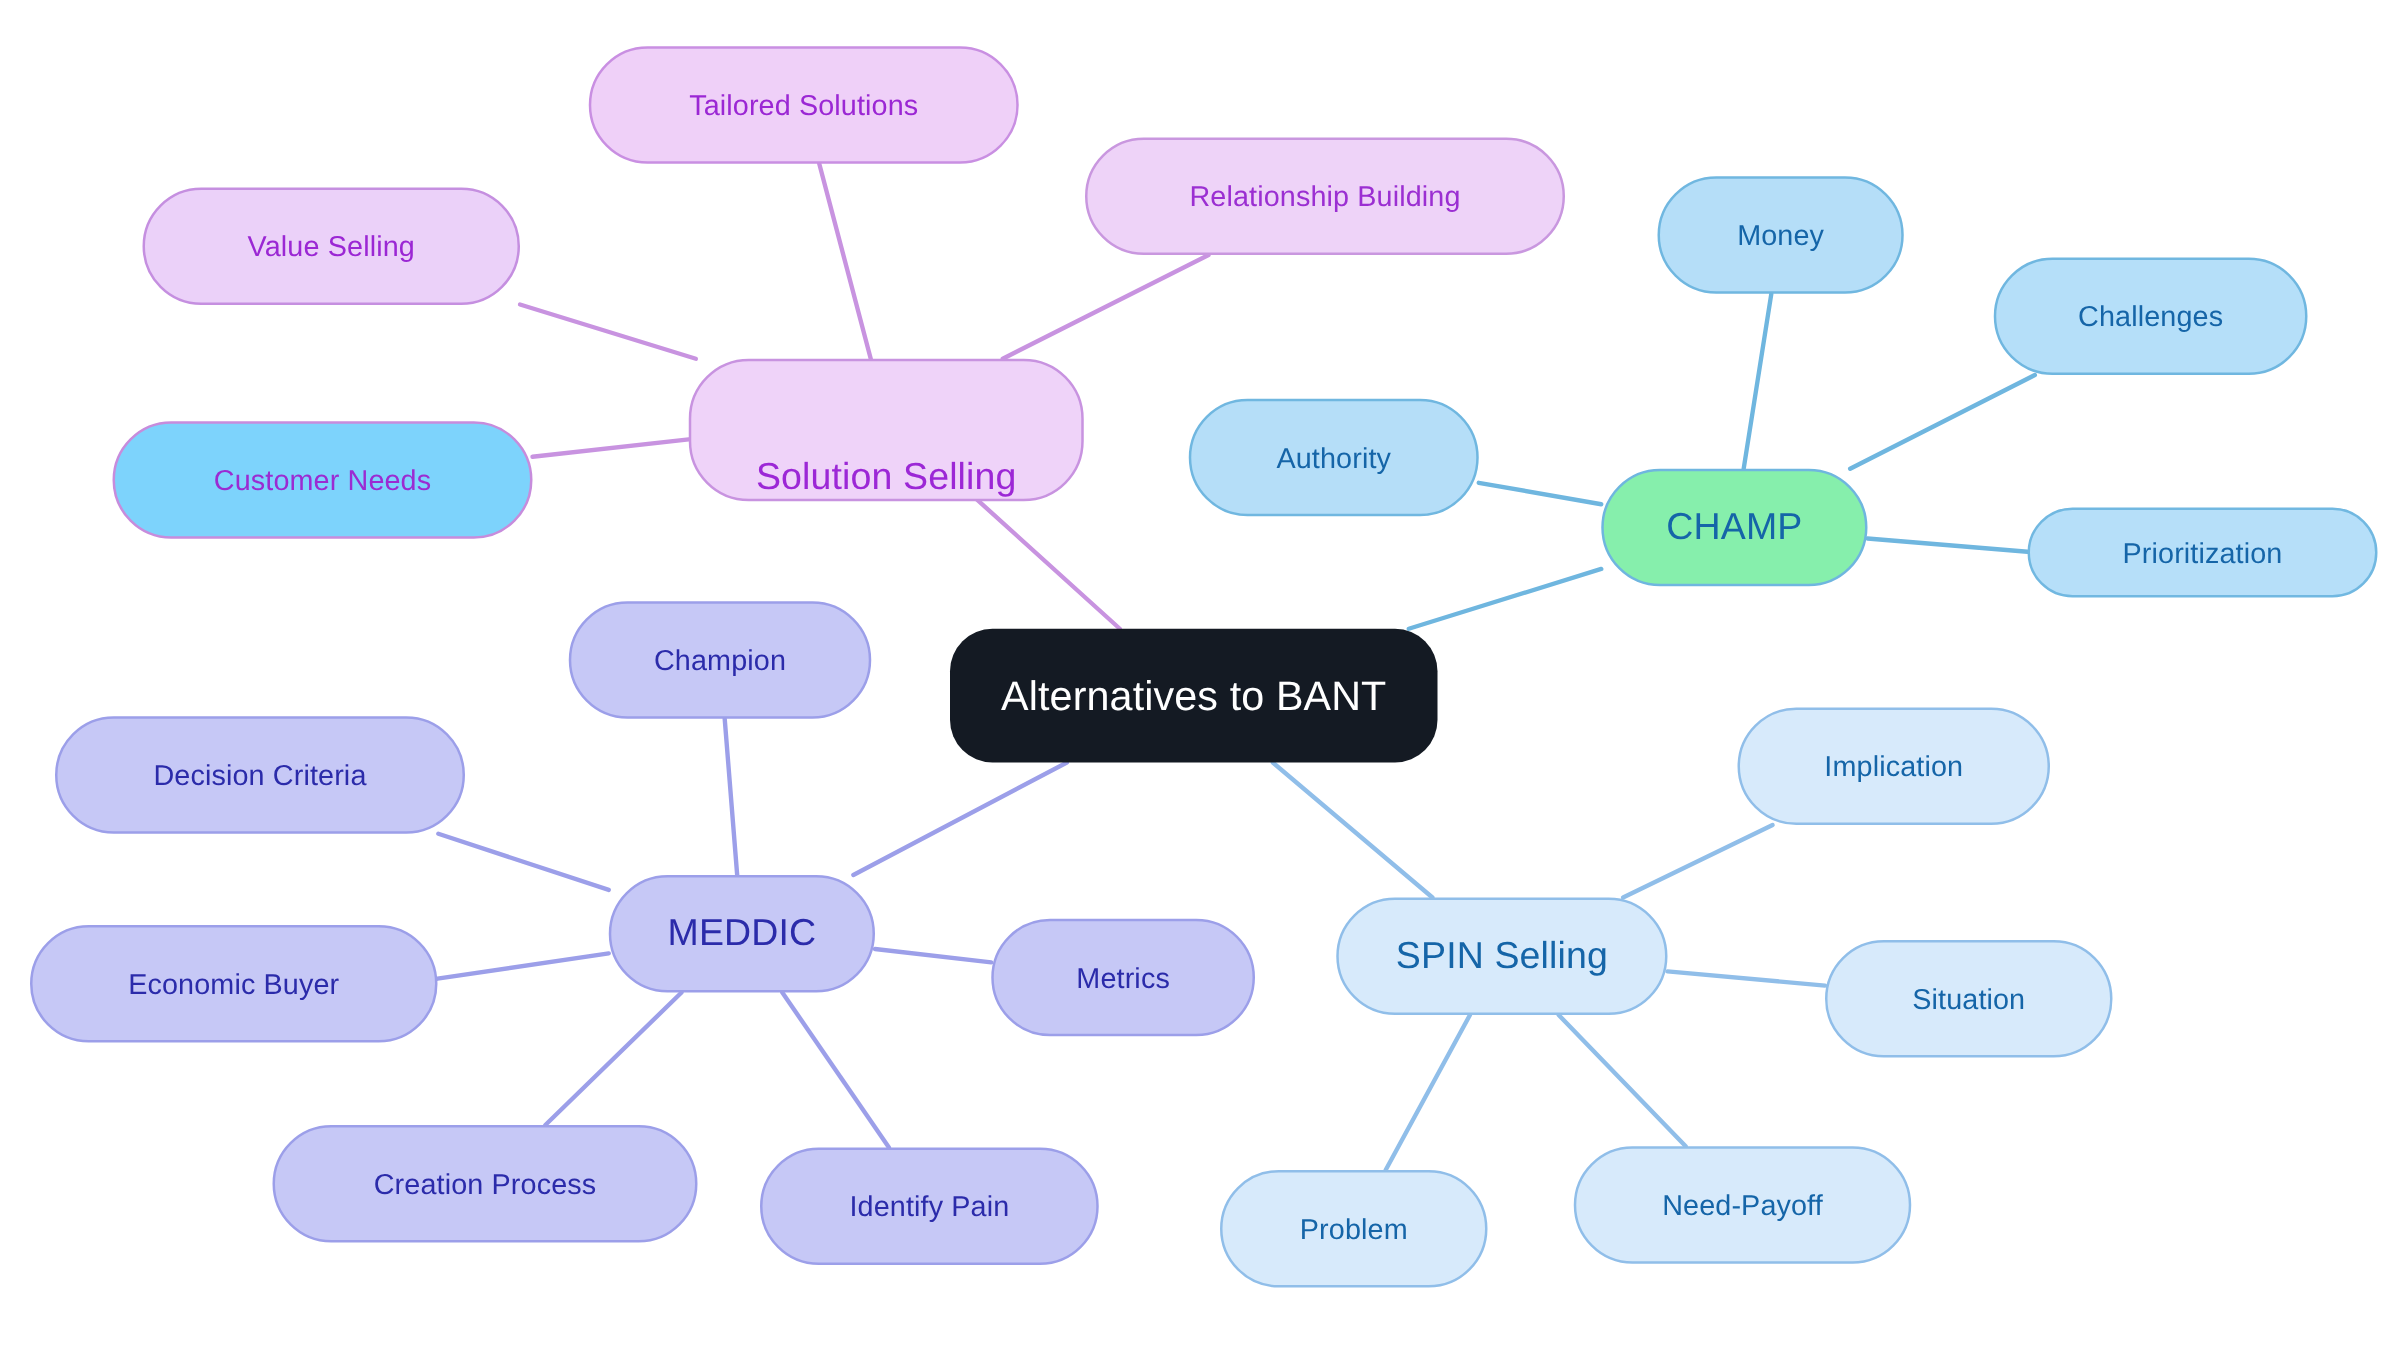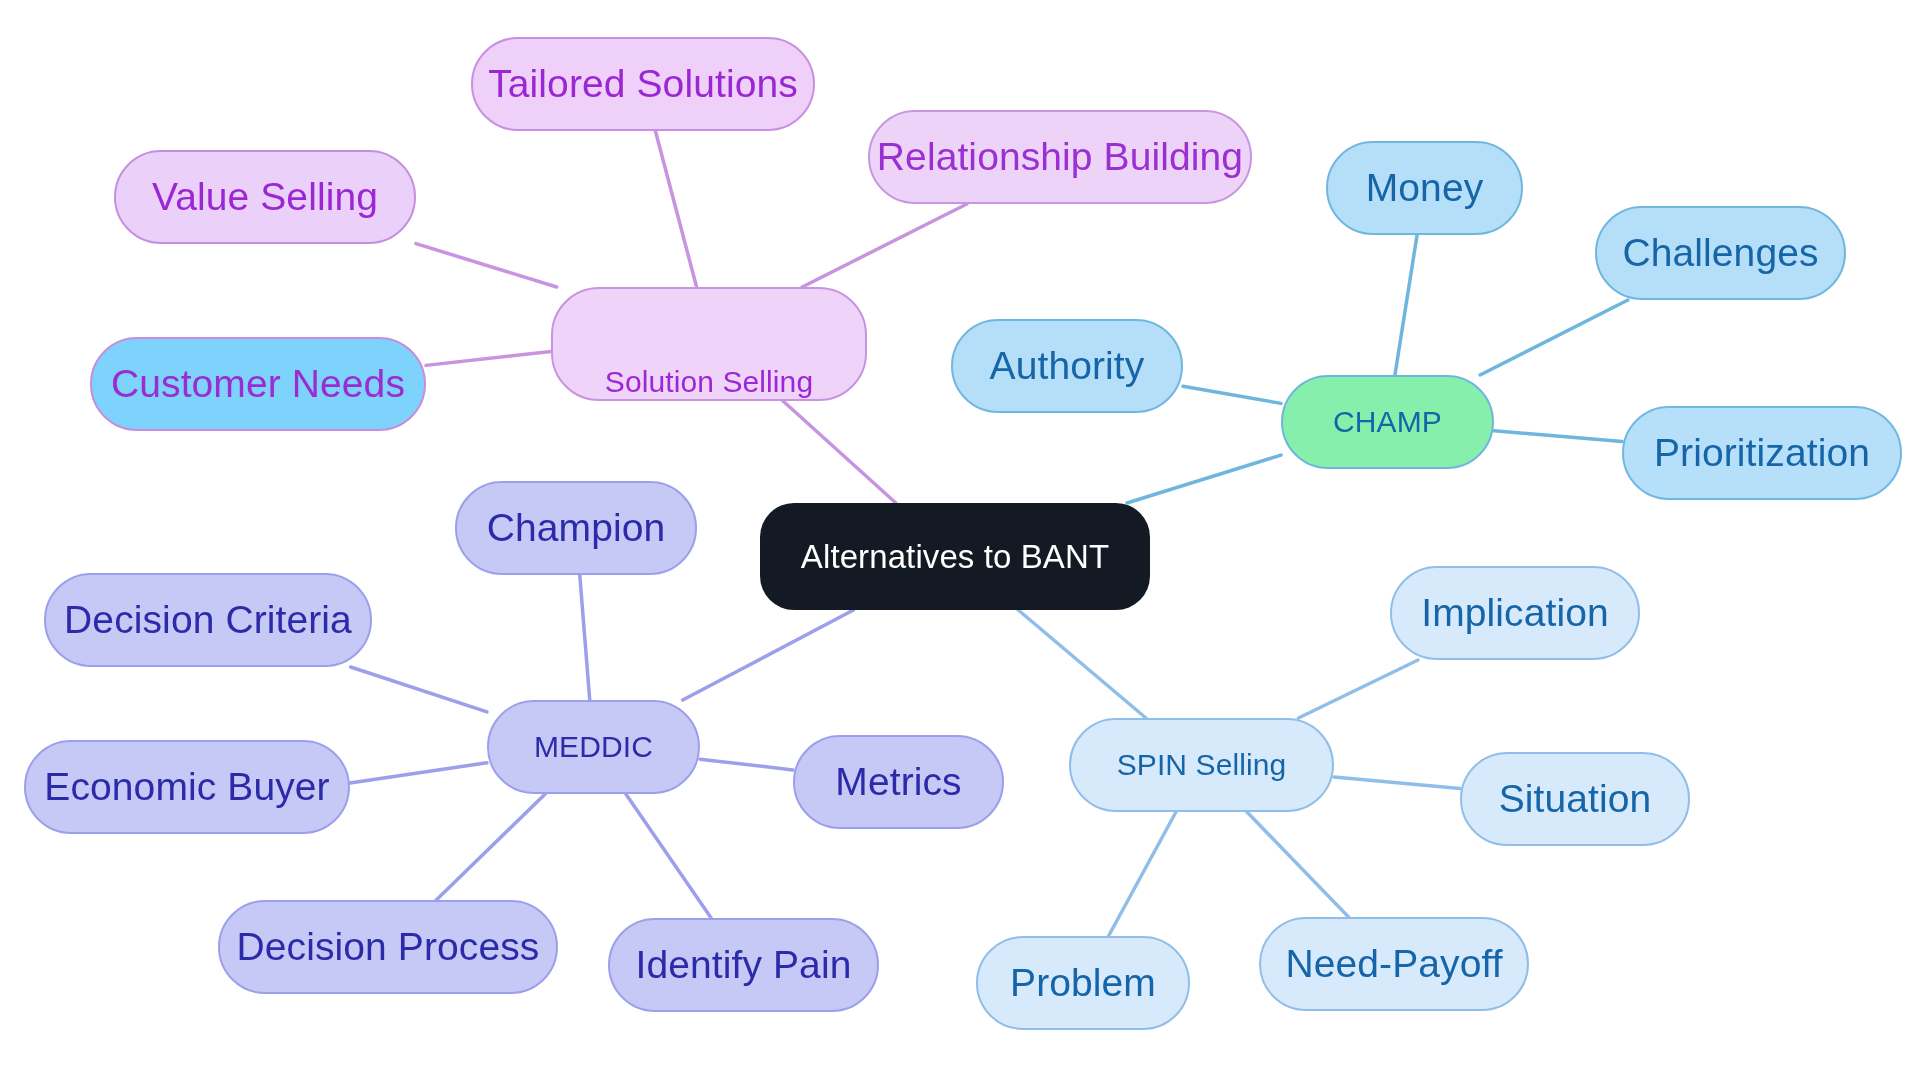--- a/index.html
+++ b/index.html
@@ -45,21 +45,21 @@
     font-size: 33px;
     font-weight: 400;
   }
   .node-branch {
     border-radius: 48px;
     font-size: 30px;
     font-weight: 400;
   }
   .node-leaf {
     border-radius: 48px;
-    font-size: 39px;
+    font-size: 23px;
     font-weight: 400;
   }
 </style>
 </head>
 <body>
 
 <div id="mindmap">
   <svg id="edge-layer" viewBox="0 0 1920 1083" preserveAspectRatio="none">
       <line x1="895.8494382022471" y1="503" x2="760.9640449438202" y2="381" stroke="#C893E0" stroke-width="3.5" stroke-linecap="round"></line>
       <line x1="1127.0353159851302" y1="503" x2="1281" y2="455.1196531791908" stroke="#6FB6DF" stroke-width="3.5" stroke-linecap="round"></line>
@@ -108,40 +108,40 @@
       </div>
       <div class="node node-leaf" style="left: 1326px; top: 141px; width: 197px; height: 94px; background: rgb(181, 222, 248); border-color: rgb(112, 183, 224); color: rgb(21, 101, 168); align-items: center;">
         <span>Money</span>
       </div>
       <div class="node node-leaf" style="left: 1595px; top: 206px; width: 251px; height: 94px; background: rgb(181, 223, 249); border-color: rgb(112, 183, 224); color: rgb(21, 101, 168);">
         <span>Challenges</span>
       </div>
       <div class="node node-leaf" style="left: 951px; top: 319px; width: 232px; height: 94px; background: rgb(181, 222, 248); border-color: rgb(112, 183, 224); color: rgb(21, 101, 168);">
         <span>Authority</span>
       </div>
-      <div class="node node-leaf" style="left: 1622px; top: 406px; width: 280px; height: 94px; background: rgb(182, 223, 249); border-color: rgb(113, 184, 225); color: rgb(21, 101, 168); justify-content: center;">
+      <div class="node node-leaf" style="left: 1622px; top: 406px; width: 280px; height: 72px; background: rgb(182, 223, 249); border-color: rgb(113, 184, 225); color: rgb(21, 101, 168); justify-content: center;">
         <span>Prioritization</span>
       </div>
       <div class="node node-branch" style="left: 487px; top: 700px; width: 213px; height: 94px; background: rgb(198, 200, 246); border-color: rgb(156, 159, 233); color: rgb(43, 43, 170);">
         <span>MEDDIC</span>
       </div>
       <div class="node node-leaf" style="left: 455px; top: 481px; width: 242px; height: 94px; background: rgb(198, 200, 246); border-color: rgb(156, 159, 233); color: rgb(43, 43, 170);">
         <span>Champion</span>
       </div>
       <div class="node node-leaf" style="left: 44px; top: 573px; width: 328px; height: 94px; background: rgb(198, 200, 246); border-color: rgb(156, 159, 233); color: rgb(43, 43, 170);">
         <span>Decision Criteria</span>
       </div>
       <div class="node node-leaf" style="left: 24px; top: 740px; width: 326px; height: 94px; background: rgb(198, 200, 246); border-color: rgb(156, 159, 233); color: rgb(43, 43, 170);">
         <span>Economic Buyer</span>
       </div>
       <div class="node node-leaf" style="left: 793px; top: 735px; width: 211px; height: 94px; background: rgb(198, 200, 246); border-color: rgb(156, 159, 233); color: rgb(43, 43, 170);">
         <span>Metrics</span>
       </div>
       <div class="node node-leaf" style="left: 218px; top: 900px; width: 340px; height: 94px; background: rgb(198, 200, 246); border-color: rgb(156, 159, 233); color: rgb(43, 43, 170);">
-        <span>Decision Process</span>
+        <span>Creation Process</span>
       </div>
       <div class="node node-leaf" style="left: 608px; top: 918px; width: 271px; height: 94px; background: rgb(198, 200, 246); border-color: rgb(156, 159, 233); color: rgb(43, 43, 170);">
         <span>Identify Pain</span>
       </div>
       <div class="node node-branch" style="left: 1069px; top: 718px; width: 265px; height: 94px; background: rgb(215, 234, 251); border-color: rgb(144, 190, 233); color: rgb(21, 101, 168);">
         <span>SPIN Selling</span>
       </div>
       <div class="node node-leaf" style="left: 1390px; top: 566px; width: 250px; height: 94px; background: rgb(215, 234, 251); border-color: rgb(144, 190, 233); color: rgb(21, 101, 168); text-align: center;">
         <span>Implication</span>
       </div>

